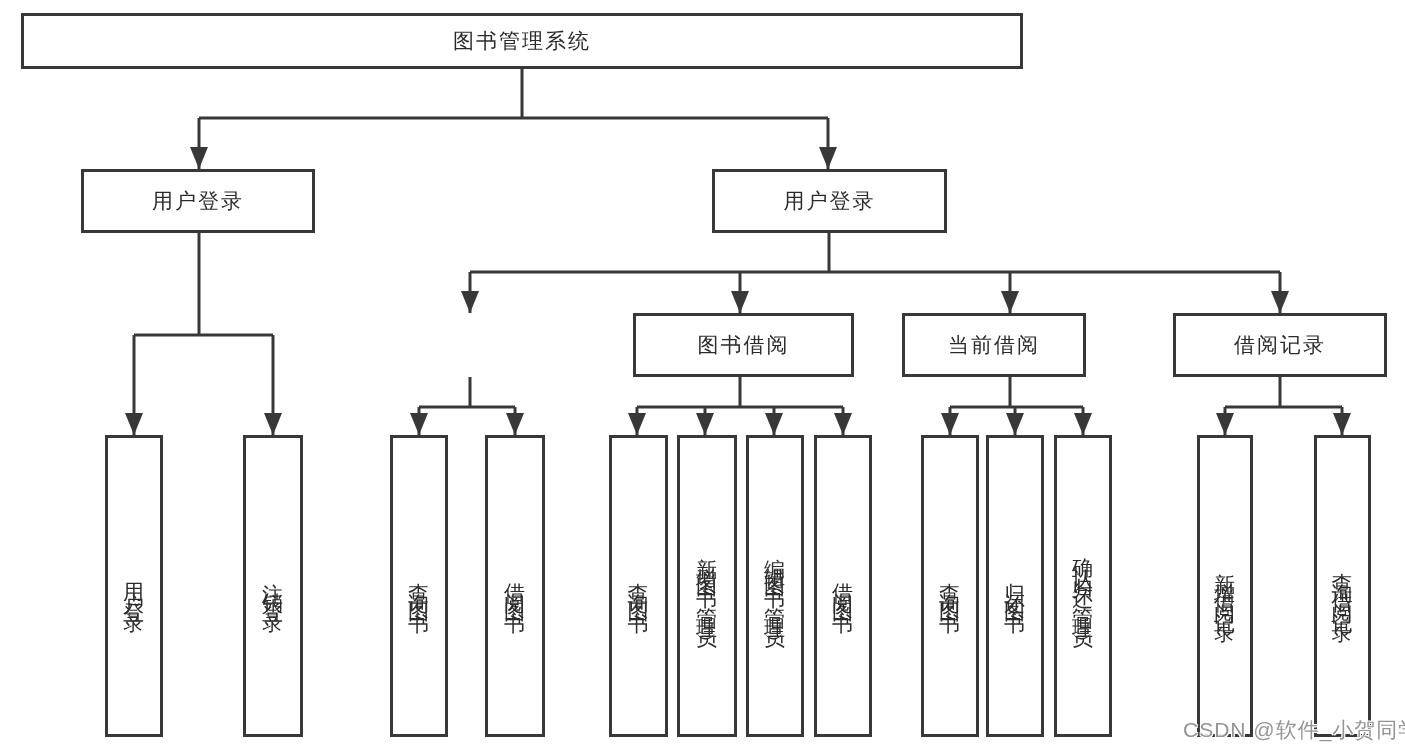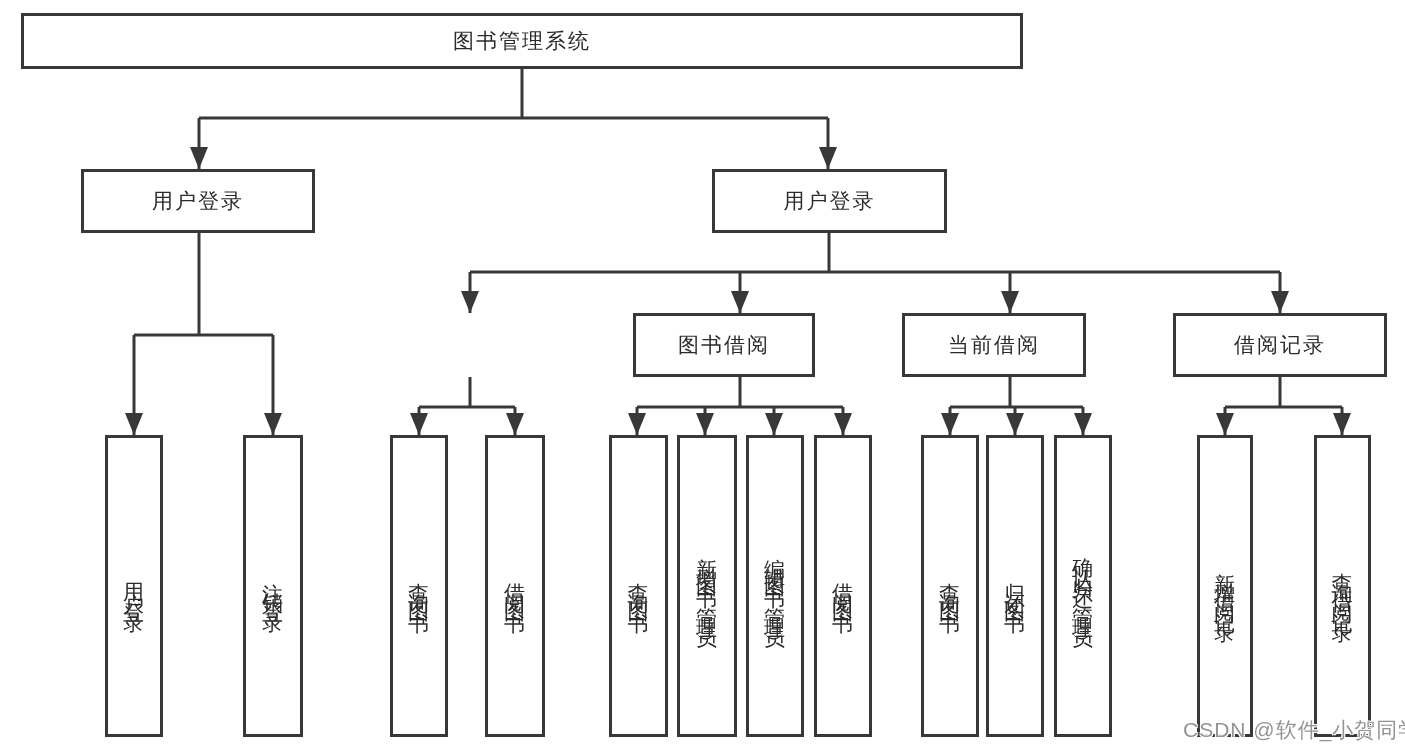--- a/index.html
+++ b/index.html
@@ -52,21 +52,21 @@
     font-size: 21px;
     line-height: 1;
     letter-spacing: 10px;
     color: #2b2b2b;
   }
   
   .n-root   { left: 21px;   top: 13px;  width: 1002px; height: 56px; }
   .n-l2a    { left: 81px;   top: 169px; width: 234px;  height: 64px; }
   .n-l2b    { left: 712px;  top: 169px; width: 235px;  height: 64px; }
   .n-l3a    { left: 362px;  top: 313px; width: 215px;  height: 64px; }
-  .n-l3b    { left: 633px;  top: 313px; width: 182px;  height: 64px; }
+  .n-l3b    { left: 633px;  top: 313px; width: 221px;  height: 64px; }
   .n-l3c    { left: 902px;  top: 313px; width: 184px;  height: 64px; }
   .n-l3d    { left: 1173px; top: 313px; width: 214px;  height: 64px; }
   .n-a1 { left: 105px;  width: 58px; }
   .n-a2 { left: 243px;  width: 60px; }
   .n-b1 { left: 390px;  width: 58px; }
   .n-b2 { left: 485px;  width: 60px; }
   .n-c1 { left: 609px;  width: 59px; }
   .n-c2 { left: 677px;  width: 60px; }
   .n-c3 { left: 746px;  width: 58px; }
   .n-c4 { left: 814px;  width: 58px; }

